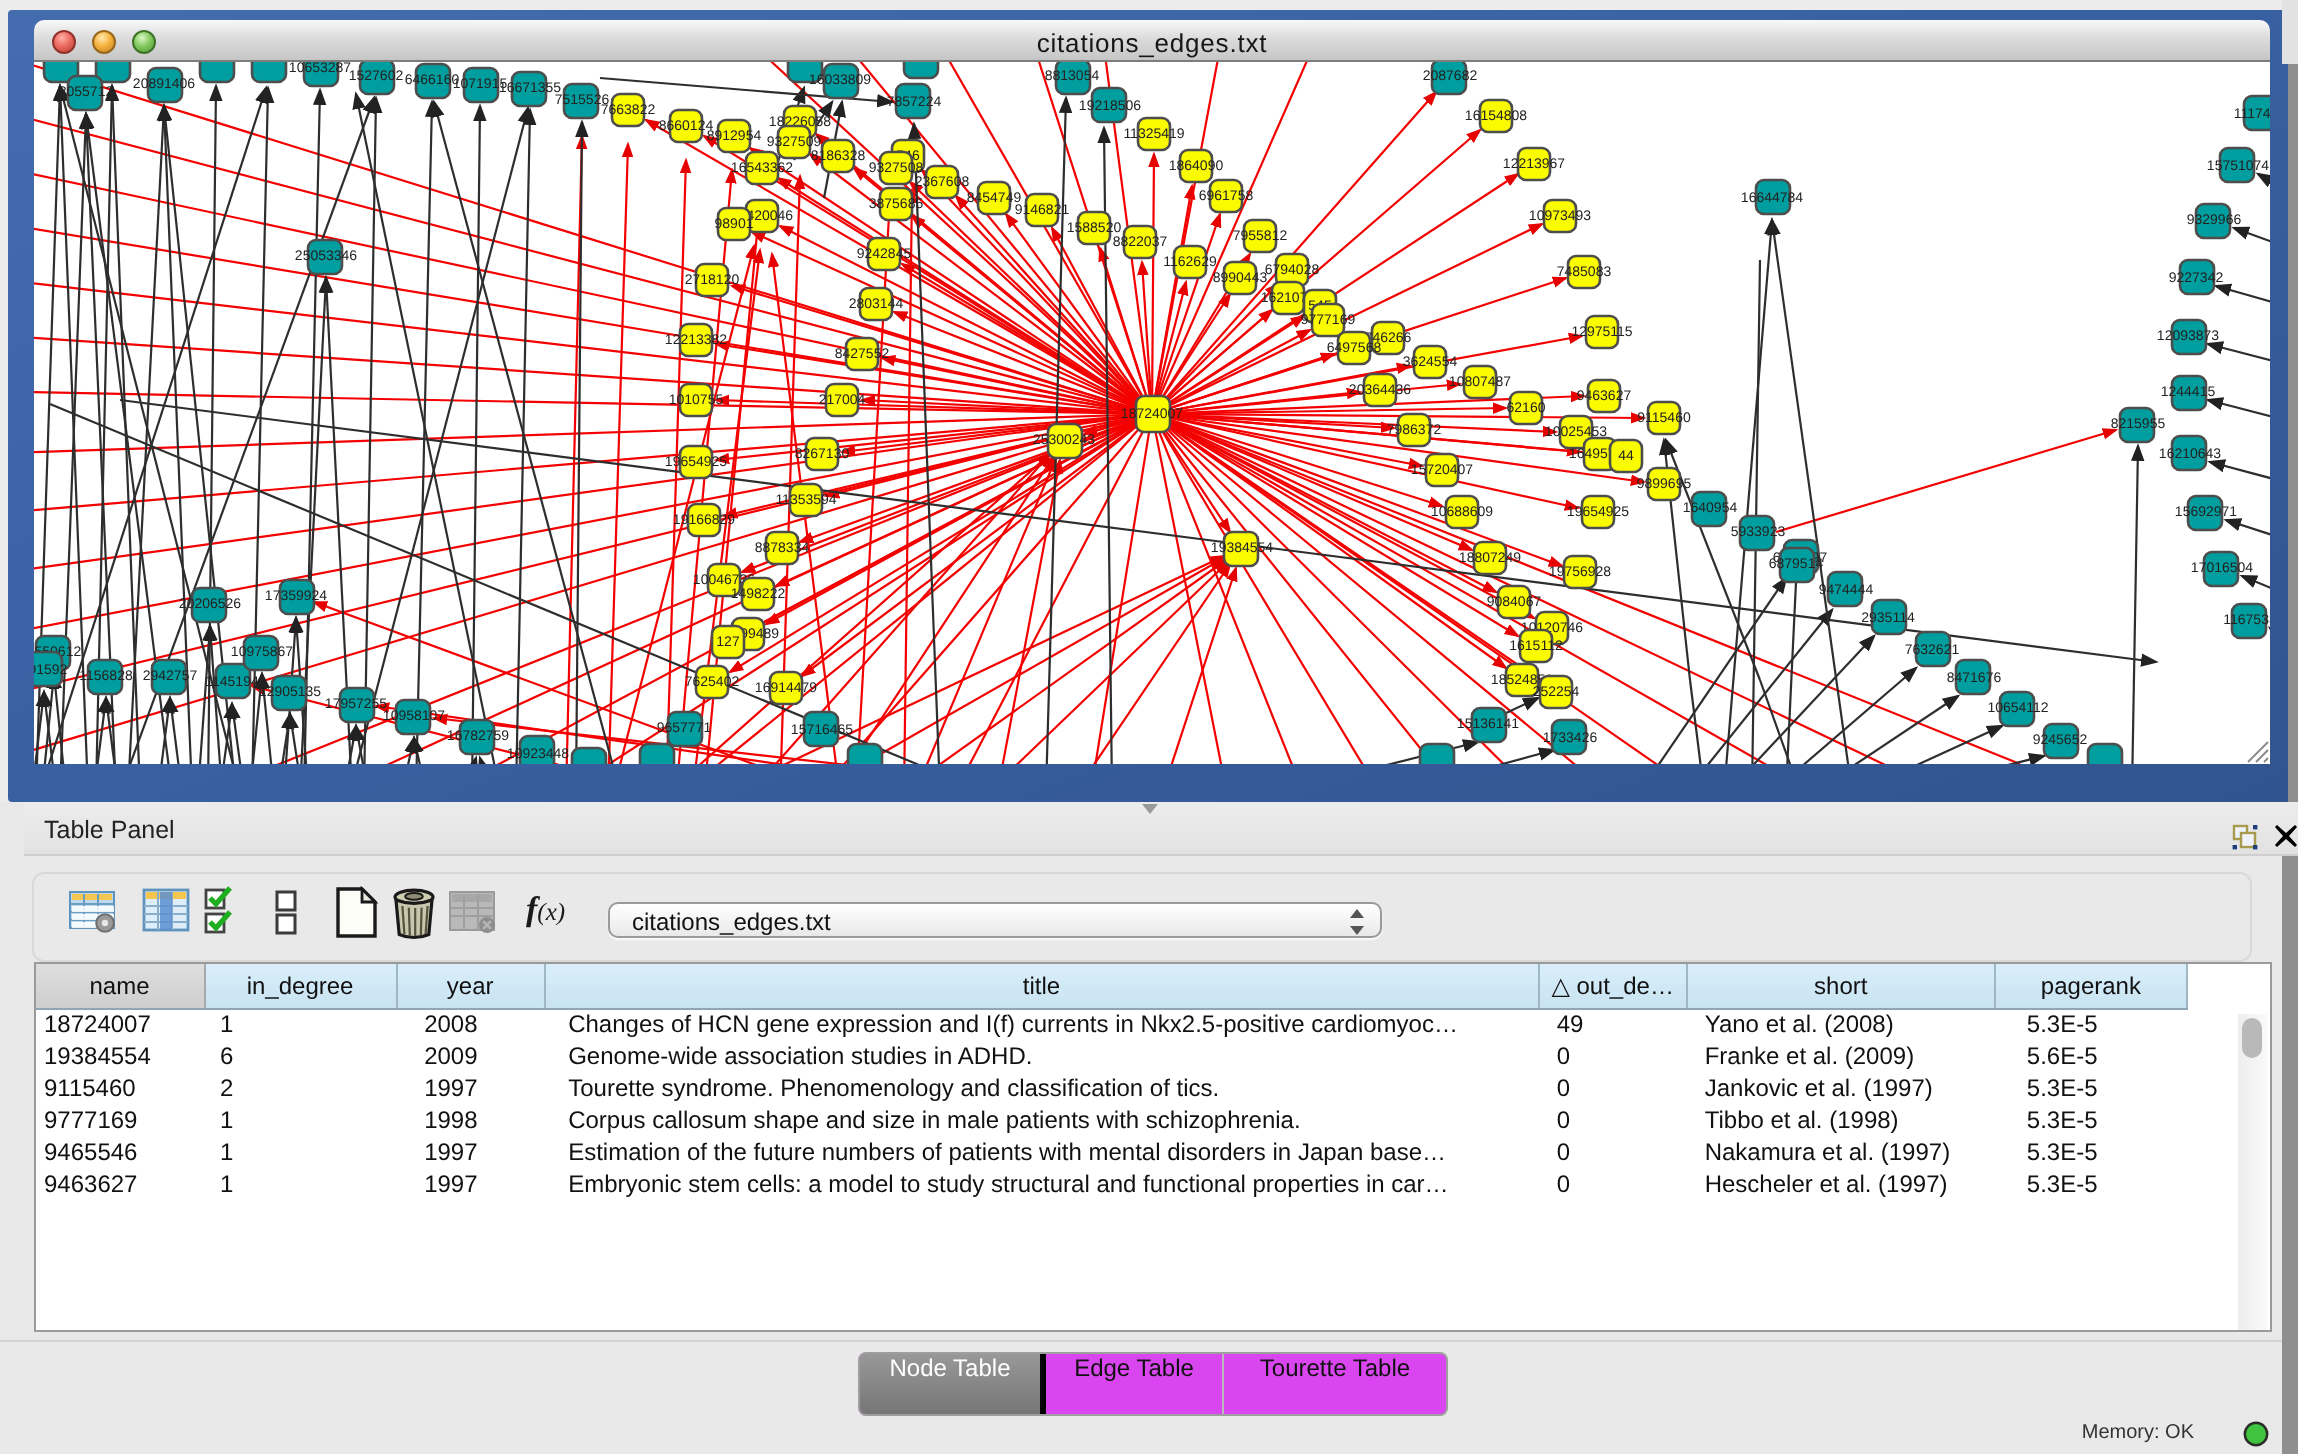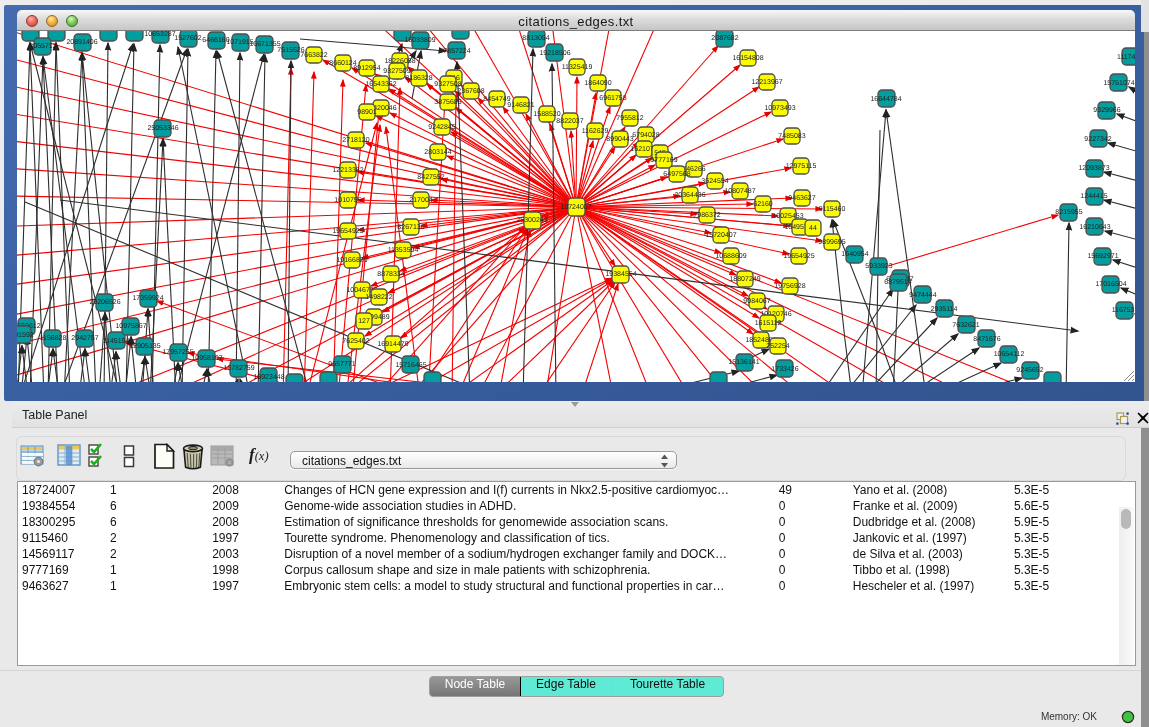--- a/index.html
+++ b/index.html
@@ -20,38 +20,38 @@
 .nl{font-size:7px;fill:#222;text-anchor:middle;font-family:"Liberation Sans",sans-serif}
 
 #rstrip{position:absolute;right:0;top:0;width:5px;height:401px;background:#8f8f8f}
 #rstrip2{position:absolute;right:0;top:401px;width:8px;height:326px;background:#8f8f8f}
 #rstriptop{position:absolute;right:0;top:0;width:8px;height:32px;background:#e2e2e2}
 
 #panel{position:absolute;left:0;top:401px;width:1141px;height:326px;background:#e9e9e9}
 #phead{position:absolute;left:12px;top:0;width:100%;height:27px;background:linear-gradient(#ececec,#e2e2e2);border-bottom:1px solid #cfcfcf}
 #phead .t{position:absolute;left:10px;top:7px;font-size:12.5px;color:#222}
 
-#toolbar{position:absolute;left:14px;top:37px;width:1113px;height:48px}
+#toolbar{position:absolute;left:28px;top:37px;width:1113px;height:48px}
 .ic{position:absolute;top:5px}
 #combo{position:absolute;left:276px;top:13px;width:387px;height:18px;border:1px solid #9a9a9a;border-radius:5px;background:linear-gradient(#ffffff,#f2f2f2 60%,#e8e8e8);box-shadow:0 1px 1px rgba(255,255,255,.8)}
 #combo .t{position:absolute;left:11px;top:2px;font-size:12px;color:#111}
 #combo svg{position:absolute;right:7px;top:2px}
 
 #tbl{position:absolute;left:17px;top:80px;width:1119px;height:185px;background:#fff;border:1px solid #9a9a9a}
 table{border-collapse:collapse;table-layout:fixed;width:1076px;font-size:12px;color:#111}
 th{height:22px;font-weight:normal;text-align:center;font-size:12px;color:#111;background:linear-gradient(#d9eefa,#c9e3f2);border-right:1px solid #9fb6c4;border-bottom:1px solid #8fa6b4;overflow:hidden;white-space:nowrap}
 th.first{background:linear-gradient(#dedede,#cecece);border-right:1px solid #a8a8a8}
 td{height:16px;padding:0 0 0 4px;overflow:hidden;white-space:nowrap}
 .c1{width:84px}.c2{width:96px}.c3{width:74px}.c4{width:497px}.c5{width:74px}.c6{width:154px}.c7{width:96px}
 td.c2{padding-left:8px}td.c3{padding-left:14px}td.c4{padding-left:12px}td.c5{padding-left:9px}td.c6{padding-left:9px}td.c7{padding-left:16px}
 #vsb{position:absolute;right:1px;top:25px;width:15px;height:158px;background:linear-gradient(90deg,#ededed,#fafafa)}
 #vsb .th{position:absolute;left:2px;top:2px;width:10px;height:20px;border-radius:5px;background:#b9b9b9}
 
 #tabline{position:absolute;left:0;top:269px;width:100%;border-top:1px solid #d4d4d4}
-#tabs{position:absolute;left:429px;top:275px;height:21px;border:1px solid #9e9e9e;border-radius:4px;overflow:hidden;background:#5eead4;display:flex}
+#tabs{position:absolute;left:429px;top:275px;height:32px;border:1px solid #9e9e9e;border-radius:4px;overflow:hidden;background:#d946ef;display:flex}
 .tab{height:100%;font-size:12px;color:#111;text-align:center;line-height:14px}
 #tabs .sel{background:linear-gradient(#989898,#767676);color:#fff}
 
 #mem{position:absolute;right:44px;top:310px;font-size:10px;color:#333}
 #memdot{position:absolute;right:-0px;top:309px}
 #grip{position:absolute;left:571px;top:402px;width:0;height:0;border-left:4px solid transparent;border-right:4px solid transparent;border-top:5px solid #9a9a9a}
 </style></head><body>
 <div id="stage">
   <div id="frame"></div>
   <div id="canvas">
@@ -674,93 +674,93 @@
           <div class="t">citations_edges.txt</div>
           <svg width="9" height="14" viewBox="0 0 9 14">
             <path d="M4.5 0.5 L8 5 H1 z" fill="#555"></path>
             <path d="M4.5 13.5 L8 9 H1 z" fill="#555"></path>
           </svg>
         </div>
     </div>
     <div id="tbl">
       <table>
         <tbody>
+            <tr>
+              <th class="first c1">name</th>
+              <th class="c2">in_degree</th>
+              <th class="c3">year</th>
+              <th class="c4">title</th>
+              <th class="c5">△ out_de…</th>
+              <th class="c6">short</th>
+              <th class="c7">pagerank</th>
+            </tr>
 <tr>
               <td class="c1">18724007</td>
               <td class="c2">1</td>
               <td class="c3">2008</td>
               <td class="c4">Changes of HCN gene expression and I(f) currents in Nkx2.5-positive cardiomyoc…</td>
               <td class="c5">49</td>
               <td class="c6">Yano et al. (2008)</td>
               <td class="c7">5.3E-5</td>
             </tr>
 <tr>
               <td class="c1">19384554</td>
               <td class="c2">6</td>
               <td class="c3">2009</td>
               <td class="c4">Genome-wide association studies in ADHD.</td>
               <td class="c5">0</td>
               <td class="c6">Franke et al. (2009)</td>
               <td class="c7">5.6E-5</td>
             </tr>
 <tr>
-              <td class="c1">18300295</td>
-              <td class="c2">6</td>
-              <td class="c3">2008</td>
-              <td class="c4">Estimation of significance thresholds for genomewide association scans.</td>
-              <td class="c5">0</td>
-              <td class="c6">Dudbridge et al. (2008)</td>
-              <td class="c7">5.9E-5</td>
-            </tr>
-<tr>
               <td class="c1">9115460</td>
               <td class="c2">2</td>
               <td class="c3">1997</td>
               <td class="c4">Tourette syndrome. Phenomenology and classification of tics.</td>
               <td class="c5">0</td>
               <td class="c6">Jankovic et al. (1997)</td>
               <td class="c7">5.3E-5</td>
             </tr>
 <tr>
-              <td class="c1">14569117</td>
-              <td class="c2">2</td>
-              <td class="c3">2003</td>
-              <td class="c4">Disruption of a novel member of a sodium/hydrogen exchanger family and DOCK…</td>
-              <td class="c5">0</td>
-              <td class="c6">de Silva et al. (2003)</td>
-              <td class="c7">5.3E-5</td>
-            </tr>
-<tr>
               <td class="c1">9777169</td>
               <td class="c2">1</td>
               <td class="c3">1998</td>
               <td class="c4">Corpus callosum shape and size in male patients with schizophrenia.</td>
               <td class="c5">0</td>
               <td class="c6">Tibbo et al. (1998)</td>
+              <td class="c7">5.3E-5</td>
+            </tr>
+<tr>
+              <td class="c1">9465546</td>
+              <td class="c2">1</td>
+              <td class="c3">1997</td>
+              <td class="c4">Estimation of the future numbers of patients with mental disorders in Japan base…</td>
+              <td class="c5">0</td>
+              <td class="c6">Nakamura et al. (1997)</td>
               <td class="c7">5.3E-5</td>
             </tr>
 <tr>
               <td class="c1">9463627</td>
               <td class="c2">1</td>
               <td class="c3">1997</td>
               <td class="c4">Embryonic stem cells: a model to study structural and functional properties in car…</td>
               <td class="c5">0</td>
               <td class="c6">Hescheler et al. (1997)</td>
               <td class="c7">5.3E-5</td>
             </tr>
       </tbody>
         </table>
       <div id="vsb">
           <div class="th"></div>
         </div>
     </div>
     <div id="tabline"></div>
     <div id="tabs">
         <div class="tab sel" style="width:90px">Node Table</div>
-        <div class="tab" style="width:91px;border-left:1px solid #000000">Edge Table</div>
+        <div class="tab" style="width:91px;border-left:3px solid #000000">Edge Table</div>
         <div class="tab" style="width:112px;border-left:1px solid #bbb">Tourette Table</div>
       </div>
     <div id="mem">Memory: OK</div>
     <svg id="memdot" style="right:6px" width="14" height="14" viewBox="0 0 14 14">
         <circle cx="7" cy="7" r="5.6" fill="#3ec43e" stroke="#2b2b2b" stroke-width="1.2"></circle>
       </svg>
   </div>
   <div id="grip"></div>
 </div>
 

